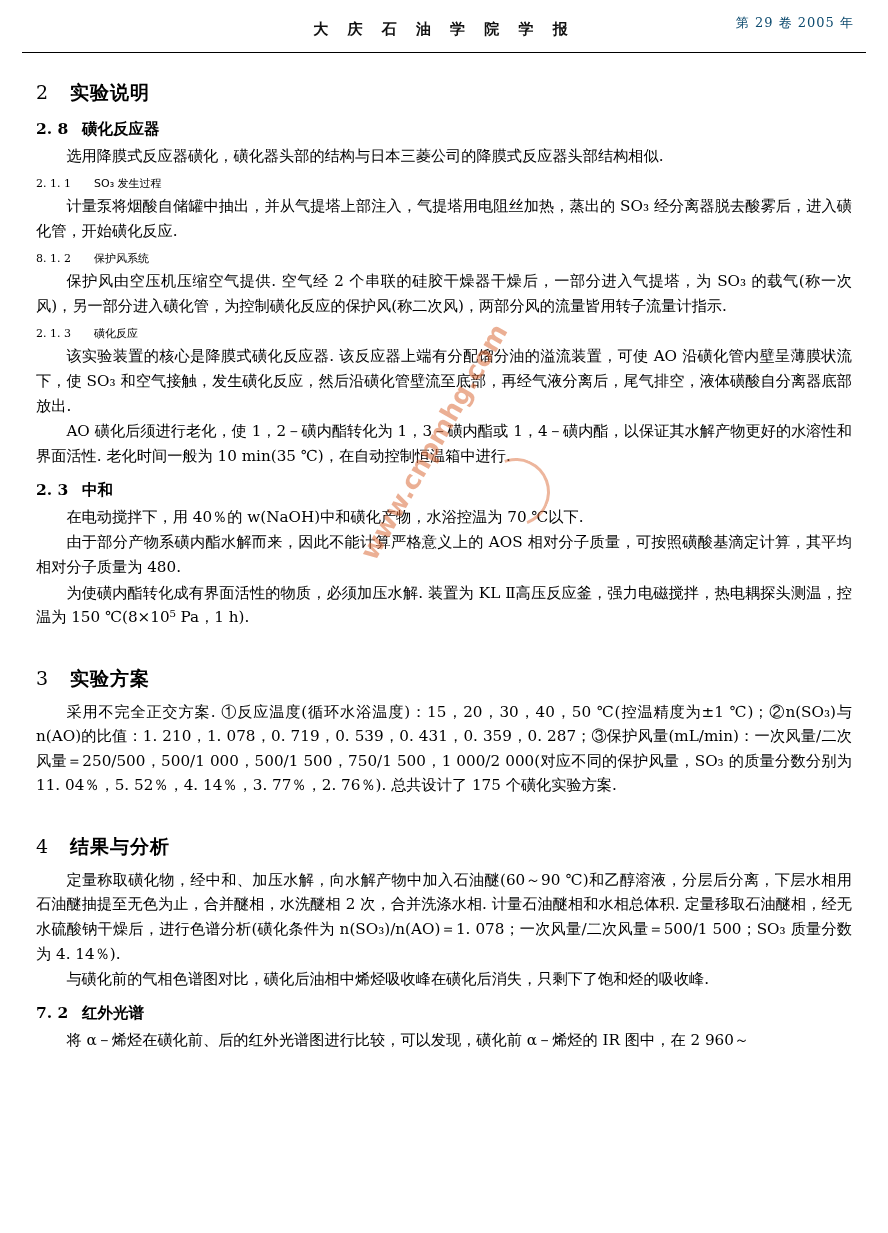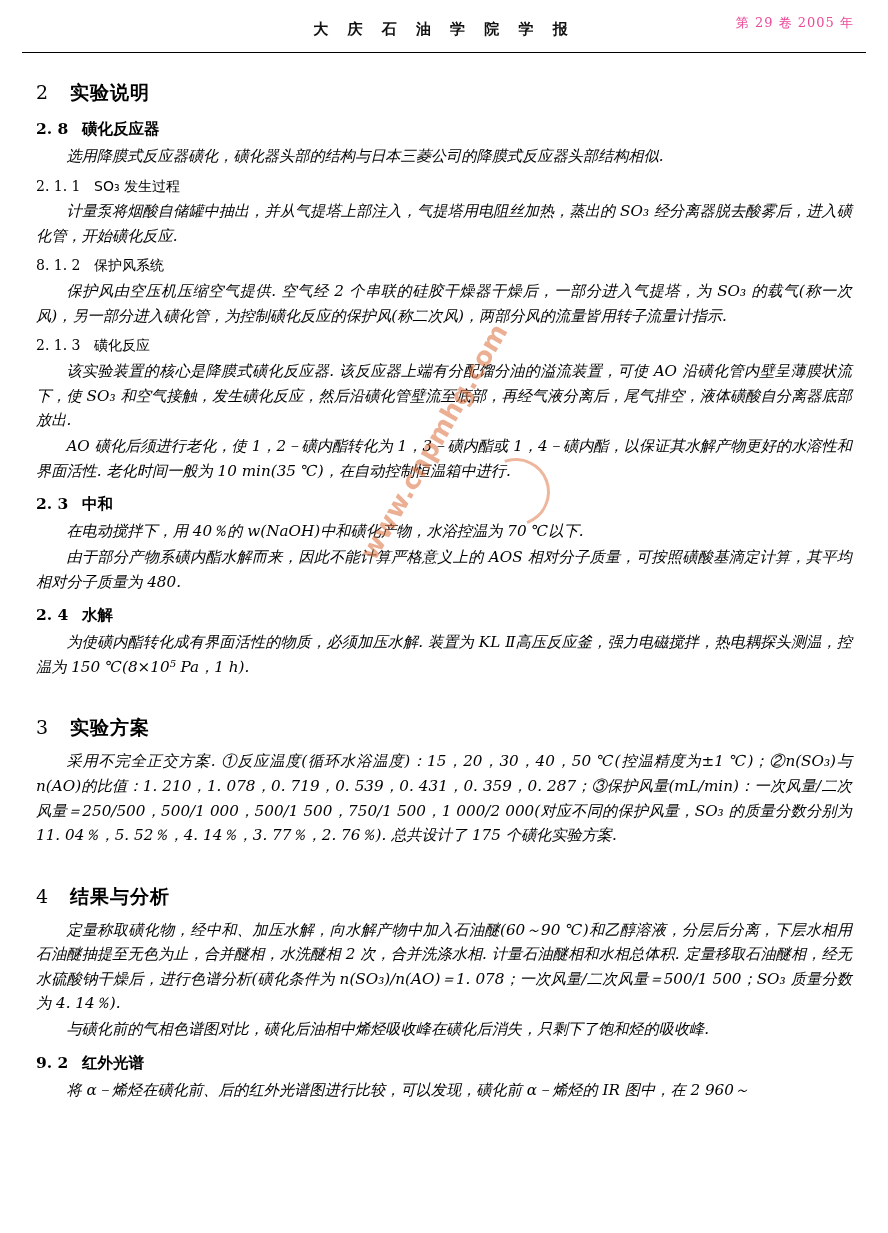--- a/index.html
+++ b/index.html
@@ -39,21 +39,21 @@
     letter-spacing: 7px;
     font-weight: bold;
     color: #111;
   }
   .header-right {
     position: absolute;
     right: 12px;
     top: 14px;
     font-size: 13px;
     letter-spacing: 1px;
-    color: #ec4899;
+    color: #0c4a6e;
   }
   .header-rule {
     margin: 6px 0 0 0;
     border: none;
     border-top: 1px solid #000;
     height: 0;
   }
 
   
   .content {
@@ -82,36 +82,35 @@
     font-weight: bold;
     margin: 8px 0 2px 0;
     font-family: "DejaVu Sans", "Liberation Sans", sans-serif;
   }
   h3.sub .num {
     display: inline-block;
     min-width: 46px;
     font-family: "DejaVu Serif", "Liberation Serif", serif;
   }
   h4.subsub {
-    font-size: 14px;
+    font-size: 11px;
     font-weight: normal;
     margin: 6px 0 2px 0;
   }
   h4.subsub .num {
     display: inline-block;
     min-width: 58px;
   }
   h4.subsub .t {
     font-family: "DejaVu Sans", "Liberation Sans", sans-serif;
   }
 
   p.para {
     margin: 0 0 1px 0;
     text-indent: 2em;
-    font-style: italic;
   }
 
   .gap-lg { height: 18px; }
 
   
   .watermark {
     position: absolute;
     left: 300px;
     top: 430px;
     width: 340px;
@@ -183,43 +182,40 @@
     <p class="para">该实验装置的核心是降膜式磺化反应器. 该反应器上端有分配馏分油的溢流装置，可使 AO 沿磺化管内壁呈薄膜状流下，使 SO₃ 和空气接触，发生磺化反应，然后沿磺化管壁流至底部，再经气液分离后，尾气排空，液体磺酸自分离器底部放出.</p>
 
     <p class="para">AO 磺化后须进行老化，使 1，2－磺内酯转化为 1，3－磺内酯或 1，4－磺内酯，以保证其水解产物更好的水溶性和界面活性. 老化时间一般为 10 min(35 ℃)，在自动控制恒温箱中进行.</p>
 
     <h3 class="sub">
       <span class="num">2. 3</span><span>中和</span>
     </h3>
     <p class="para">在电动搅拌下，用 40％的 w(NaOH)中和磺化产物，水浴控温为 70 ℃以下.</p>
     <p class="para">由于部分产物系磺内酯水解而来，因此不能计算严格意义上的 AOS 相对分子质量，可按照磺酸基滴定计算，其平均相对分子质量为 480.</p>
 
-    <h3 class="sub">
-      <span class="num">2. 4</span><span>水解</span>
-    </h3>
     <p class="para">为使磺内酯转化成有界面活性的物质，必须加压水解. 装置为 KL Ⅱ高压反应釜，强力电磁搅拌，热电耦探头测温，控温为 150 ℃(8×10⁵ Pa，1 h).</p>
 
     <div class="gap-lg"></div>
 
     <h2 class="sec">
       <span class="num">3</span><span>实验方案</span>
     </h2>
     <p class="para">采用不完全正交方案. ①反应温度(循环水浴温度)：15，20，30，40，50 ℃(控温精度为±1 ℃)；②n(SO₃)与 n(AO)的比值：1. 210，1. 078，0. 719，0. 539，0. 431，0. 359，0. 287；③保护风量(mL/min)：一次风量/二次风量＝250/500，500/1 000，500/1 500，750/1 500，1 000/2 000(对应不同的保护风量，SO₃ 的质量分数分别为 11. 04％，5. 52％，4. 14％，3. 77％，2. 76％). 总共设计了 175 个磺化实验方案.</p>
 
     <div class="gap-lg"></div>
 
     <h2 class="sec">
       <span class="num">4</span><span>结果与分析</span>
     </h2>
 
     <p class="para">定量称取磺化物，经中和、加压水解，向水解产物中加入石油醚(60～90 ℃)和乙醇溶液，分层后分离，下层水相用石油醚抽提至无色为止，合并醚相，水洗醚相 2 次，合并洗涤水相. 计量石油醚相和水相总体积. 定量移取石油醚相，经无水硫酸钠干燥后，进行色谱分析(磺化条件为 n(SO₃)/n(AO)＝1. 078；一次风量/二次风量＝500/1 500；SO₃ 质量分数为 4. 14％).</p>
     <p class="para">与磺化前的气相色谱图对比，磺化后油相中烯烃吸收峰在磺化后消失，只剩下了饱和烃的吸收峰.</p>
 
     <h3 class="sub">
-      <span class="num">9. 2</span><span>红外光谱</span>
+      <span class="num">7. 2</span><span>红外光谱</span>
     </h3>
     <p class="para">将 α－烯烃在磺化前、后的红外光谱图进行比较，可以发现，磺化前 α－烯烃的 IR 图中，在 2 960～</p>
 
   </div>
 
   <div class="watermark">
     <div class="wm-mark"></div>
     <div class="wm-text">www.cnpmhg.com</div>
   </div>
 

